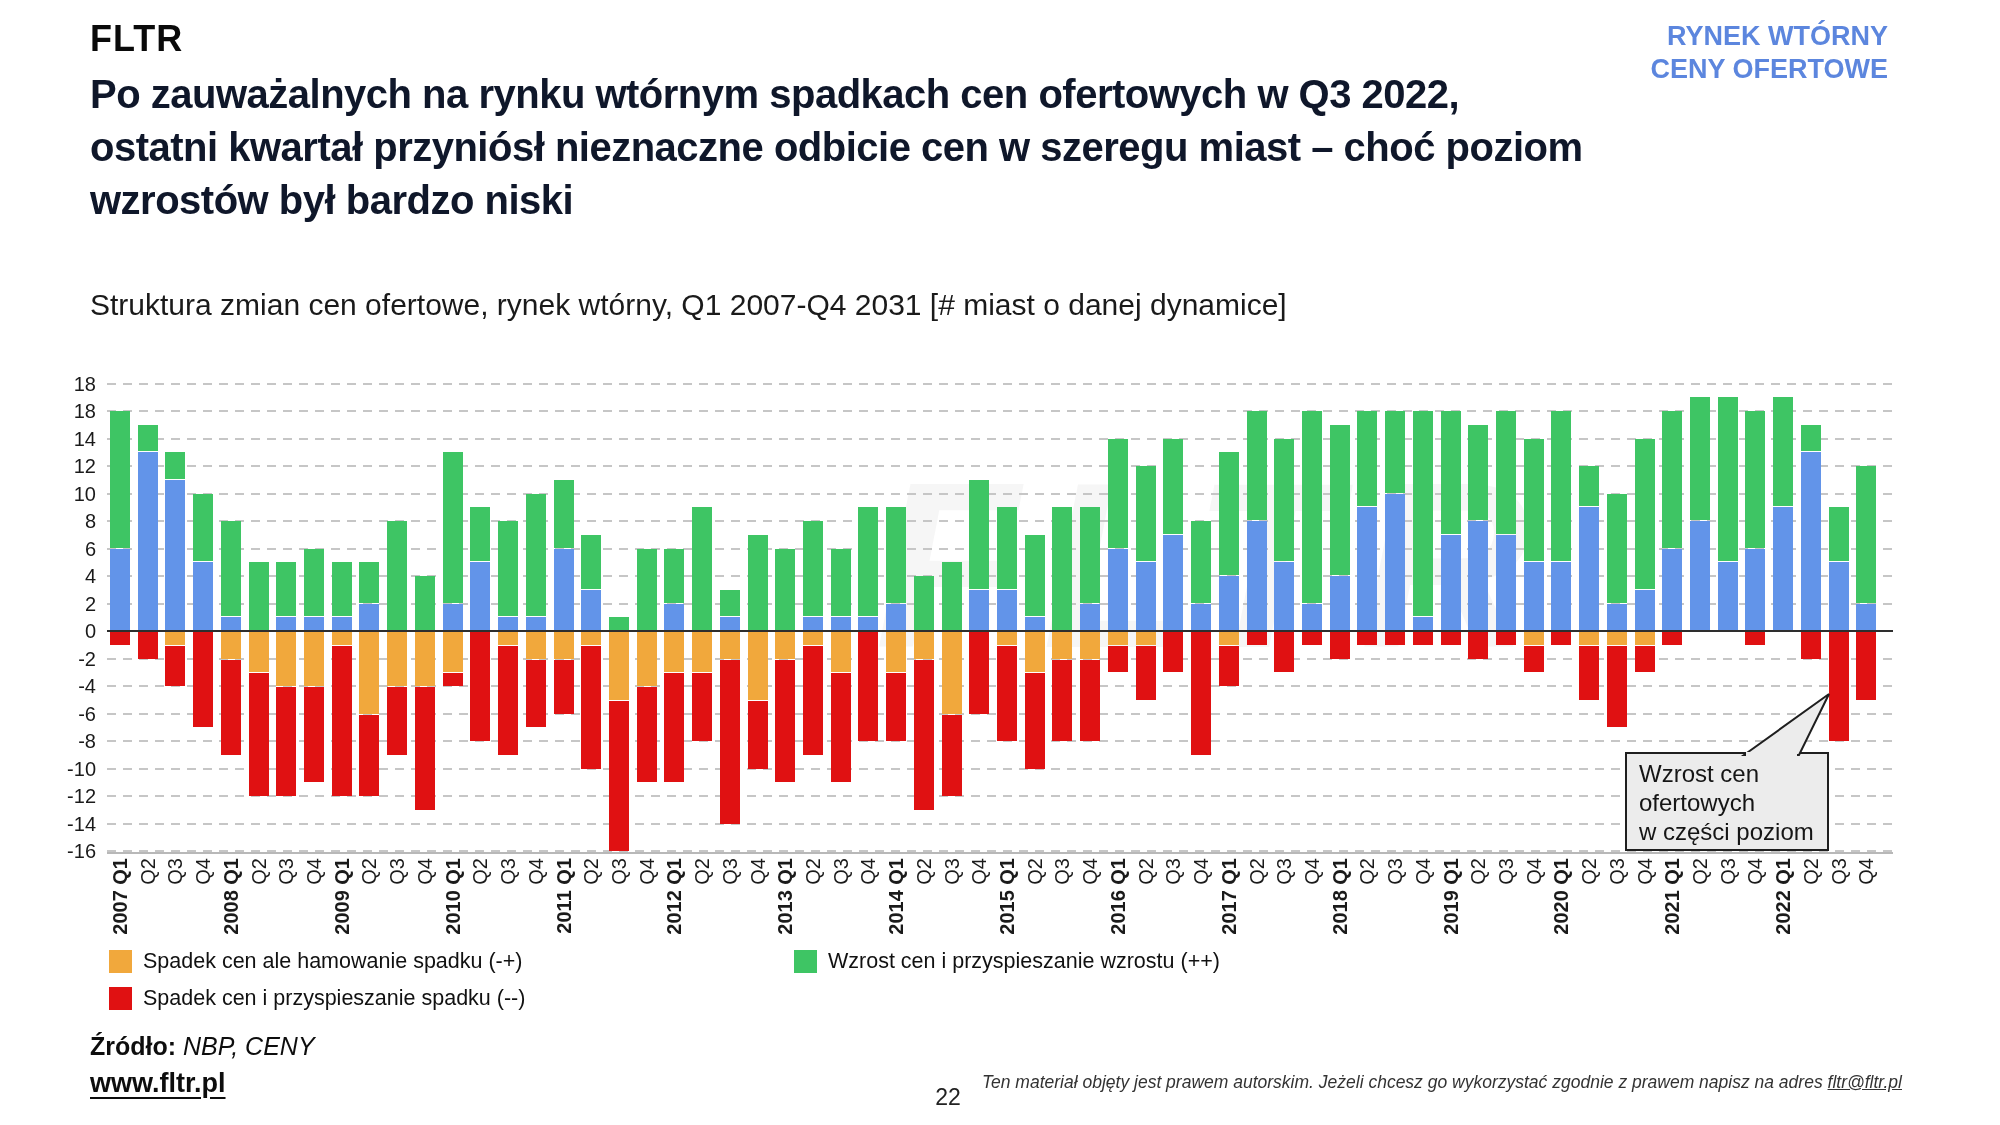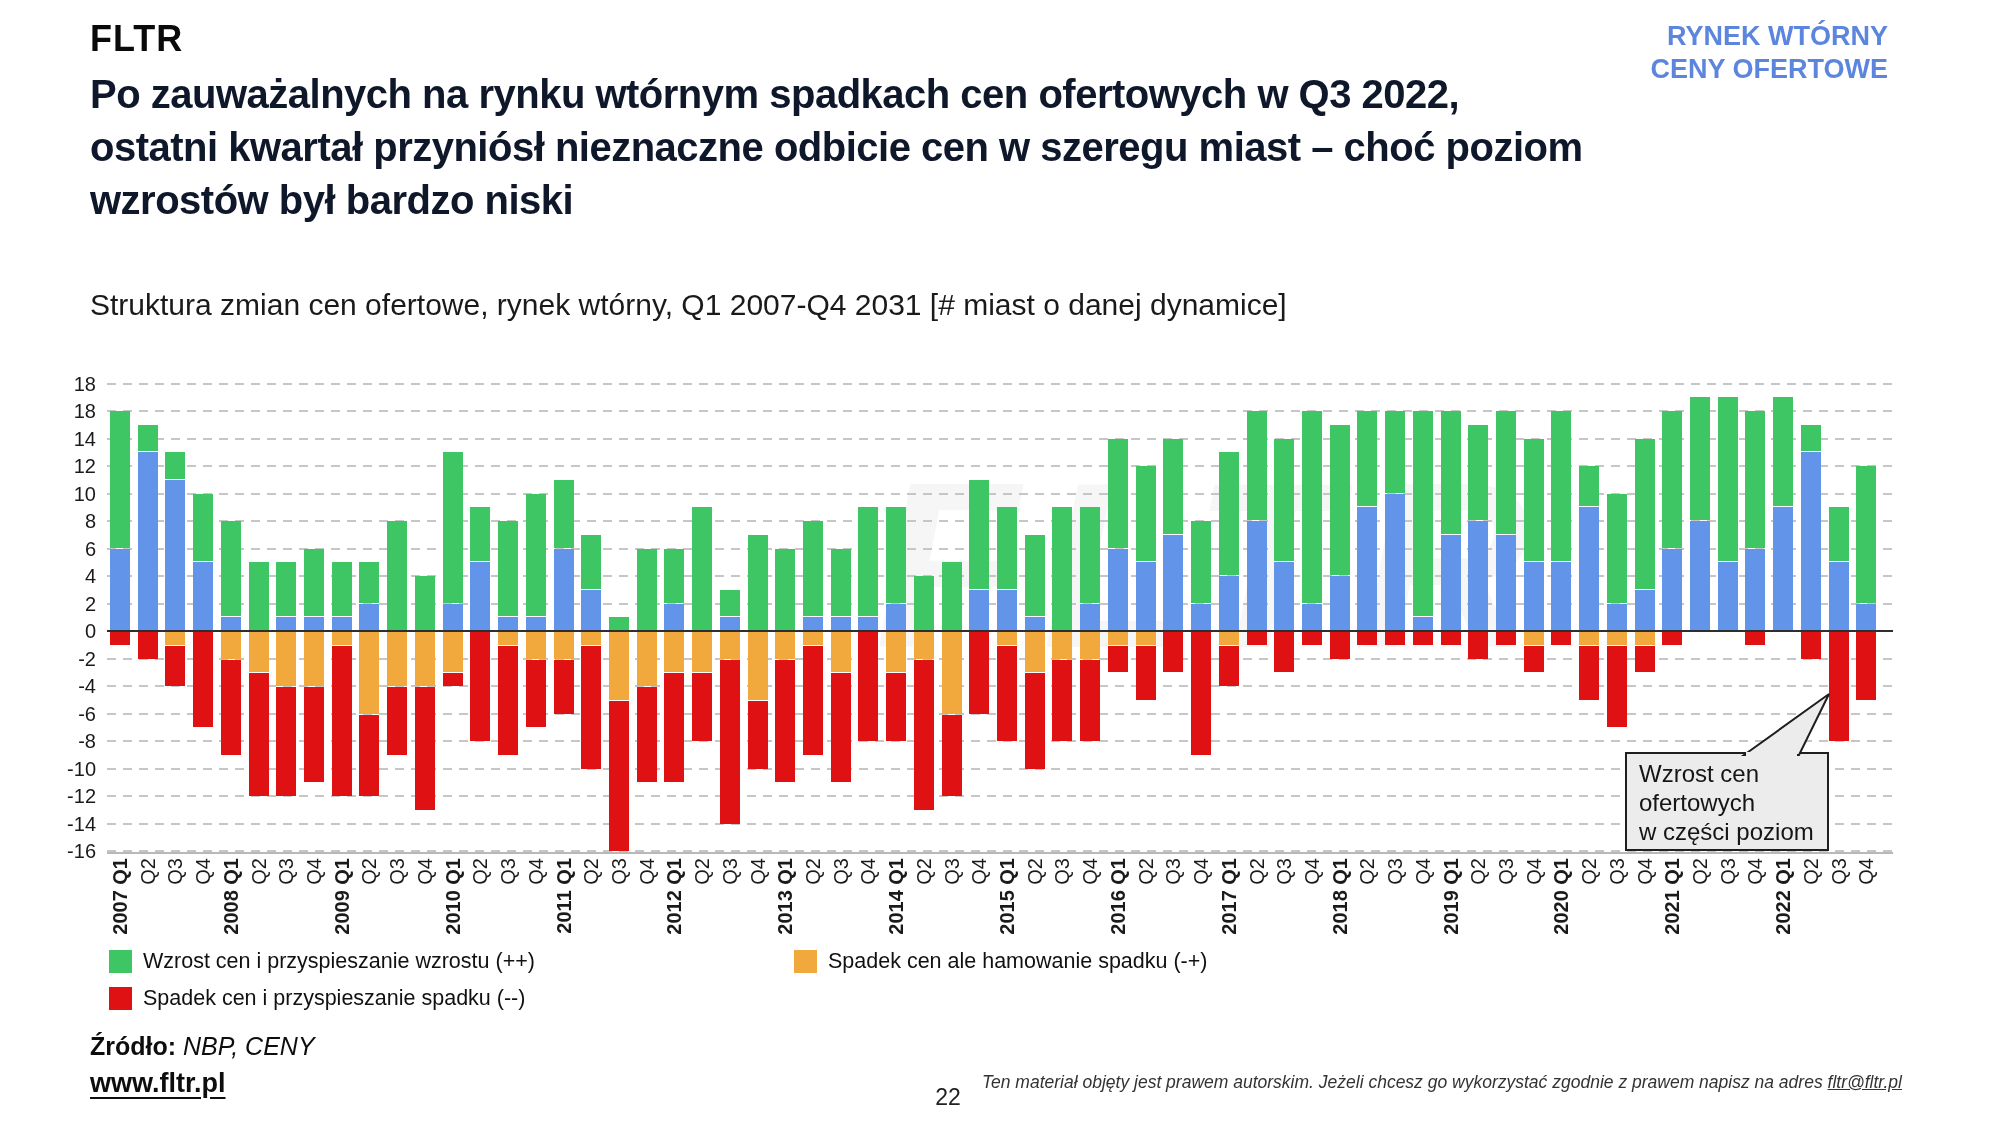--- a/index.html
+++ b/index.html
@@ -392,26 +392,26 @@
     <div>ofertowych</div>
     <div>w części poziom</div>
   </div>
   <svg id="annotation-arrow-svg">
     <polygon points="1744,755 1829,694 1799,755" fill="#ececec" stroke="#1f1f1f" stroke-width="2"></polygon>
     <rect x="1746" y="752" width="51" height="4" fill="#ececec"></rect>
   </svg>
 
   <div id="legend">
       <div class="legend-item">
+        <div class="legend-swatch" style="background: rgb(241, 168, 60);"></div>
+        <div class="legend-label">Spadek cen ale hamowanie spadku (-+)</div>
+      </div>
+      <div class="legend-item">
         <div class="legend-swatch" style="background: rgb(62, 197, 100);"></div>
         <div class="legend-label">Wzrost cen i przyspieszanie wzrostu (++)</div>
-      </div>
-      <div class="legend-item">
-        <div class="legend-swatch" style="background: rgb(241, 168, 60);"></div>
-        <div class="legend-label">Spadek cen ale hamowanie spadku (-+)</div>
       </div>
       <div class="legend-item">
         <div class="legend-swatch" style="background: rgb(224, 17, 18);"></div>
         <div class="legend-label">Spadek cen i przyspieszanie spadku (--)</div>
       </div>
     </div>
 
   <div id="source-line">
     <span id="source-label">Źródło:</span><span id="source-value"> NBP, CENY</span>
   </div>

